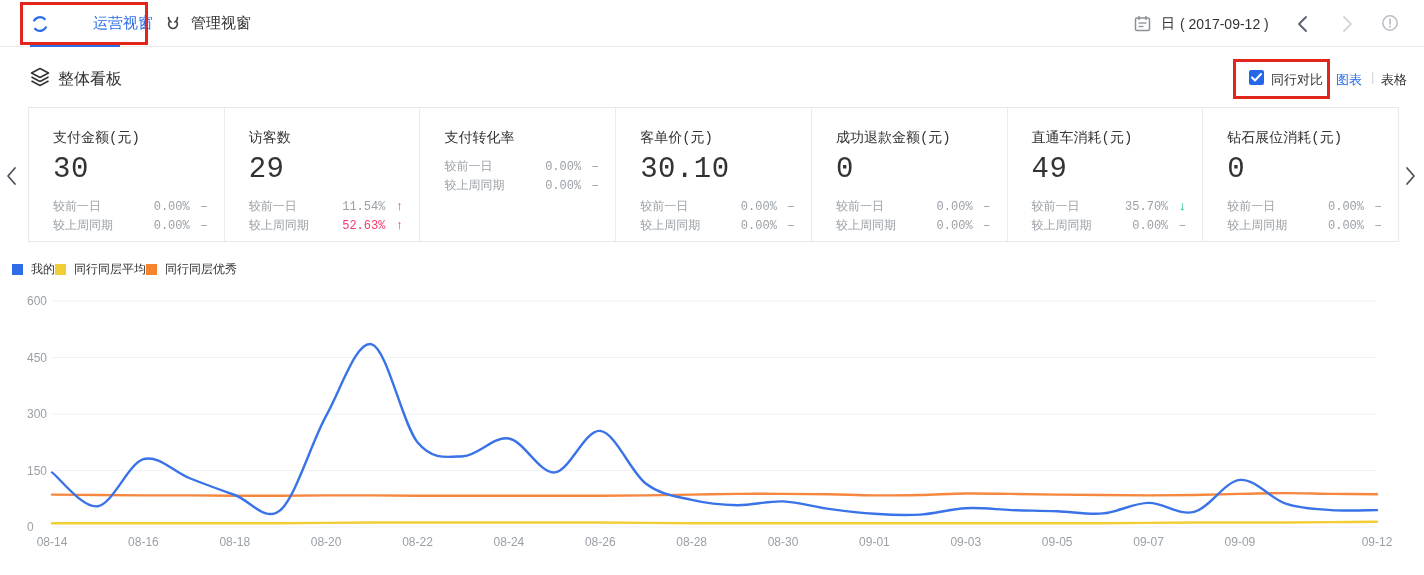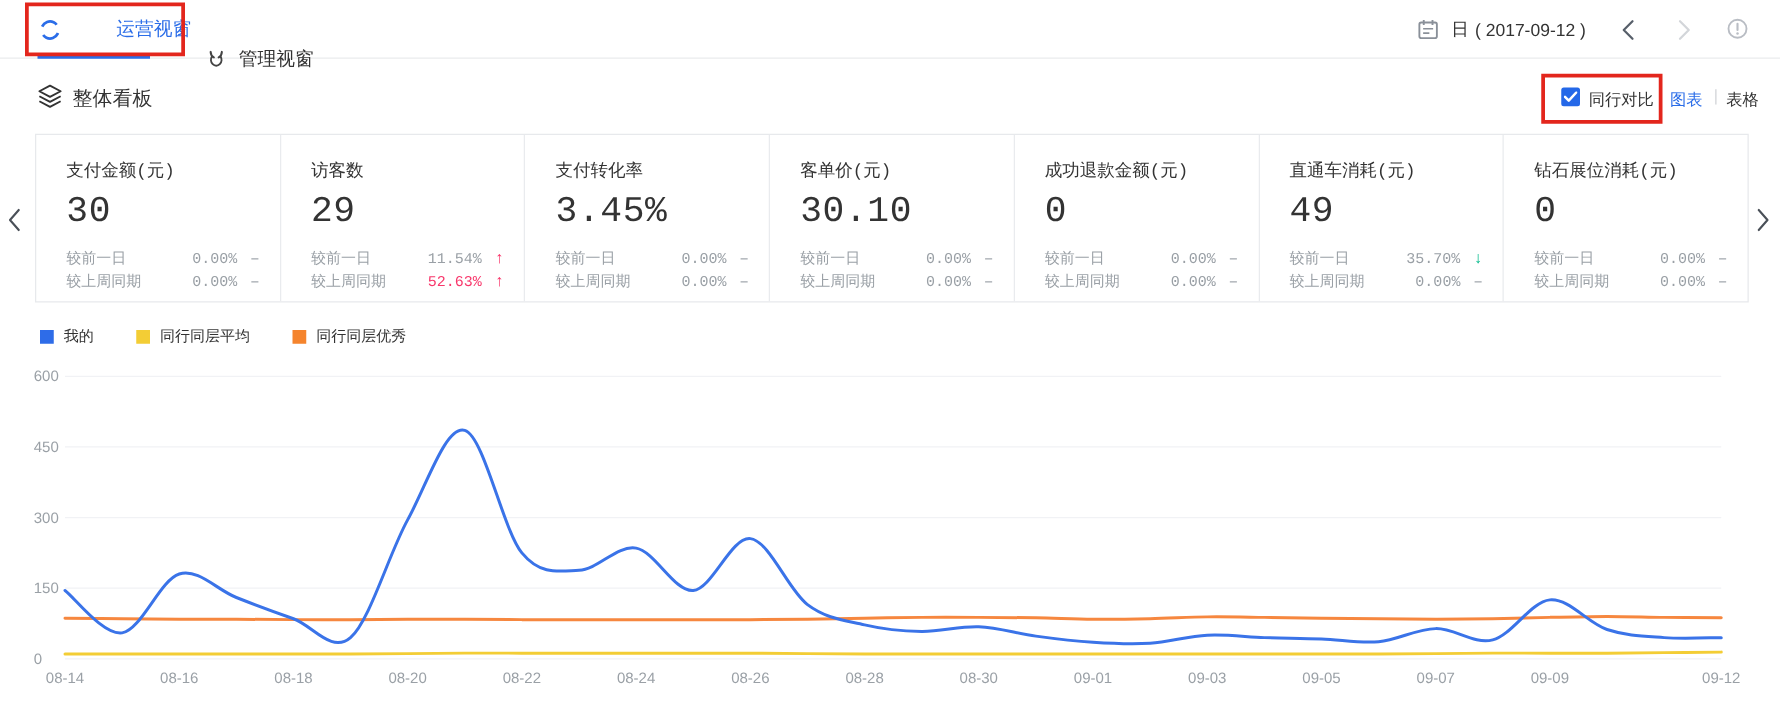--- a/index.html
+++ b/index.html
@@ -3,21 +3,21 @@
 <meta charset="utf-8">
 <style>
   * { margin:0; padding:0; box-sizing:border-box; }
   body { background:#fff; font-family:"Liberation Sans","DejaVu Sans",sans-serif; }
   .page { position:relative; width:1424px; height:575px; background:#fff; overflow:hidden; }
 
   
   .header { position:absolute; top:0; left:0; width:1424px; height:47px; border-bottom:1px solid #eaeced; background:#fff; }
   .tab { position:absolute; top:0; height:47px; display:flex; align-items:center; gap:9px; font-size:15px; cursor:pointer; }
   .tab-ops { left:31px; color:#2b6de8;gap:44px; }
-  .tab-mgmt { left:164px; color:#333;margin-top:24px; }
+  .tab-mgmt { left:164px; color:#333; }
   .tab-underline { position:absolute; left:30px; top:44px; width:90px; height:3px; background:#2b6de8; }
   .anno { position:absolute; border:3px solid #e3261d; pointer-events:none; }
   .anno-tab { left:20px; top:2px; width:128px; height:43px; }
   .anno-compare { left:1233px; top:59px; width:97px; height:40px; }
 
   .hdr-date { position:absolute; left:1161px; top:0; height:47px; display:flex; align-items:center; gap:5px; font-size:14px; color:#333; cursor:pointer; }
   .icon-abs { position:absolute; display:flex; align-items:center; justify-content:center; cursor:pointer; }
   .cal { left:1134px; top:15px; width:17px; height:17px; }
   .prev { left:1295px; top:15px; width:14px; height:18px; }
   .next { left:1340px; top:15px; width:14px; height:18px; }
@@ -43,21 +43,21 @@
   .crow .cv { margin-left:auto;padding-left:24px; }
   .crow .cv.red { color:#f8376b; }
   .glyph { width:18px; text-align:right; font-weight:bold; font-size:13px; }
   .glyph.up { color:#f8376b; }
   .glyph.down { color:#00b98a; }
   .glyph.flat { color:#9aa0a6; font-weight:normal; }
   .car-chev { position:absolute; top:163px; width:16px; height:26px; display:flex; align-items:center; cursor:pointer; }
   .car-chev.l { left:5px; } .car-chev.r { left:1405px; }
 
   
-  .legend { position:absolute; left:32px; top:261px; display:flex; gap:34px; align-items:center;justify-content:flex-end; }
+  .legend { position:absolute; left:12px; top:261px; display:flex; align-items:center;justify-content:flex-end; }
   .lg-item { display:flex; align-items:center; gap:8px; font-size:12px; color:#333; cursor:pointer; }
   .lg-sq { width:11px; height:11px; }
 
   svg { display:block; }
   .chart { position:absolute; left:25px; top:287px; }
 </style>
 </head>
 <body>
 
 <div class="page">
@@ -170,21 +170,20 @@
           </div>
         <div class="crow">
             <span>较上周同期</span>
             <span class="cv red">52.63%</span>
             <span class="glyph up">↑</span>
           </div>
       </div>
     </div>
     <div class="card">
       <div class="card-title">支付转化率</div>
-      <div class="card-value">3.45%</div>
       <div class="card-rows">
         <div class="crow">
             <span>较前一日</span>
             <span class="cv">0.00%</span>
             <span class="glyph flat">–</span>
           </div>
         <div class="crow">
             <span>较上周同期</span>
             <span class="cv">0.00%</span>
             <span class="glyph flat">–</span>

